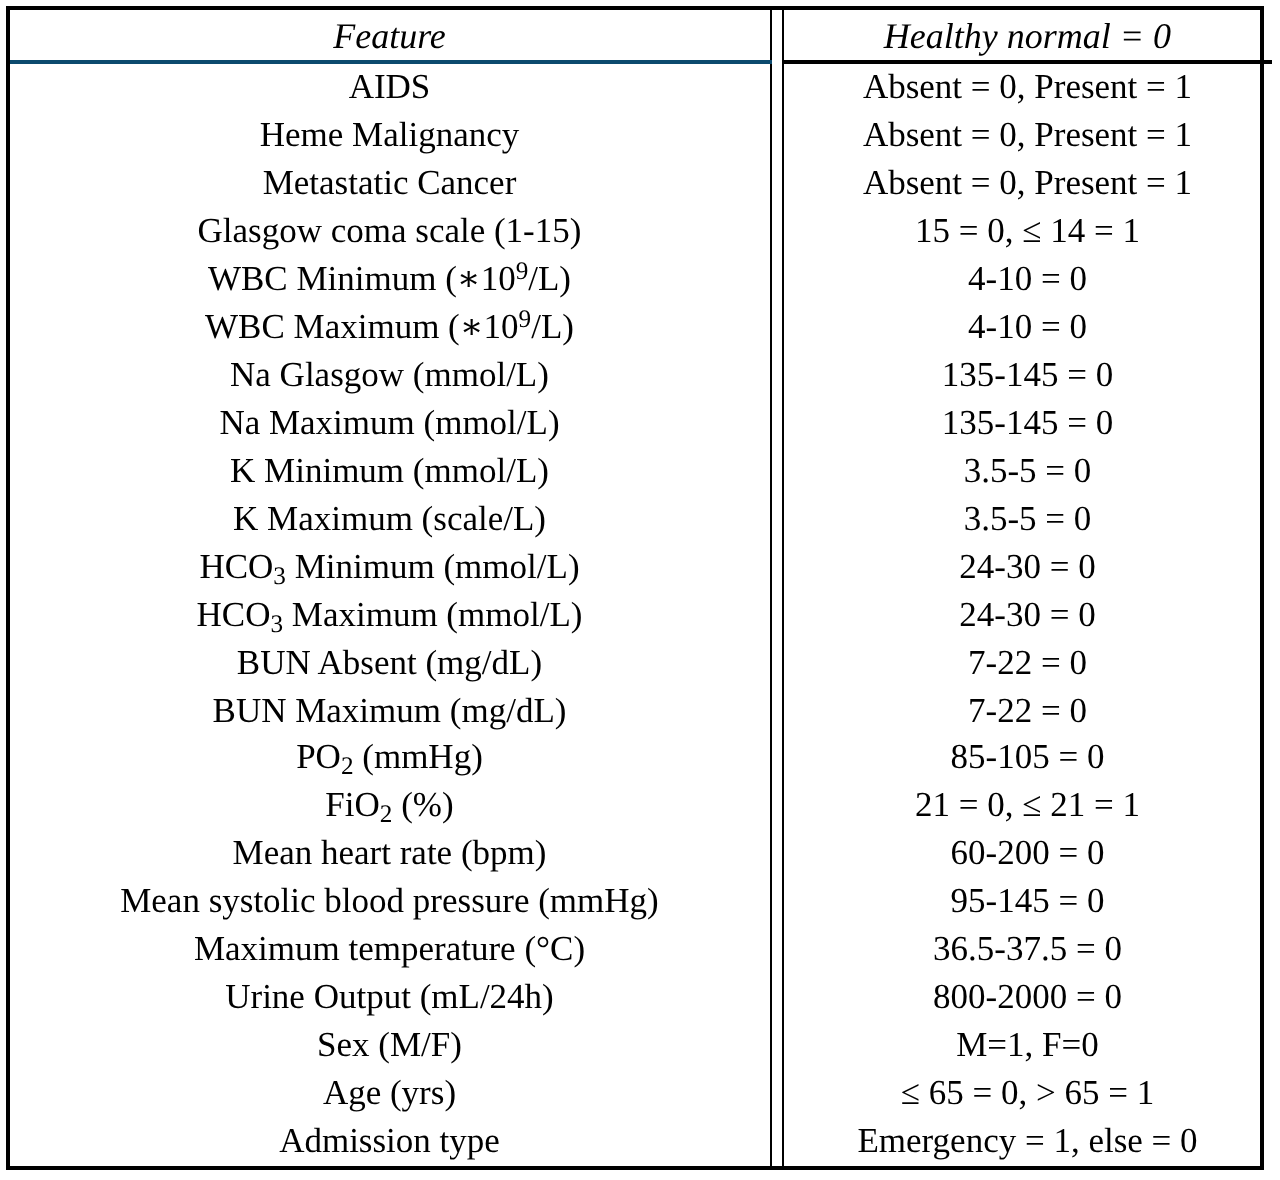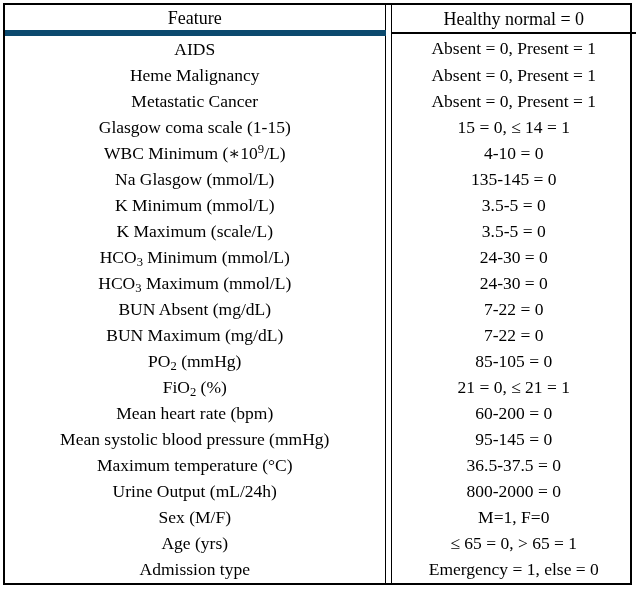--- a/index.html
+++ b/index.html
@@ -48,24 +48,26 @@
   
   col.c-feature { width: 380px; }
   col.c-value   { width: 245px; }
 
   
   tr.header-row th {
     font-size: 18px;
     height: 25px;
   }
   tr.header-row th.feature-head {
-    border-bottom: 6px solid #0c4a6e;
+    border-bottom: 2px solid #0c4a6e;
+    font-style: italic;
   }
   tr.header-row th.value-head {
     border-bottom: 2px solid #000000;
+    font-style: italic;
   }
 
   
   .col-sep {
     width: 6px;
     padding: 0;
     border-left: 1.5px solid #000000;
     border-right: 1.5px solid #000000;
   }
   col.c-sep { width: 6px; }
@@ -123,21 +125,31 @@
           <td>Glasgow coma scale (1-15)</td>
           <td class="col-sep"></td>
           <td>15 = 0, ≤ 14 = 1</td>
         </tr>
         <tr class="data-row">
           <td>WBC Minimum (∗10<sup>9</sup>/L)</td>
           <td class="col-sep"></td>
           <td>4-10 = 0</td>
         </tr>
         <tr class="data-row">
+          <td>WBC Maximum (∗10<sup>9</sup>/L)</td>
+          <td class="col-sep"></td>
+          <td>4-10 = 0</td>
+        </tr>
+        <tr class="data-row">
           <td>Na Glasgow (mmol/L)</td>
+          <td class="col-sep"></td>
+          <td>135-145 = 0</td>
+        </tr>
+        <tr class="data-row">
+          <td>Na Maximum (mmol/L)</td>
           <td class="col-sep"></td>
           <td>135-145 = 0</td>
         </tr>
         <tr class="data-row">
           <td>K Minimum (mmol/L)</td>
           <td class="col-sep"></td>
           <td>3.5-5 = 0</td>
         </tr>
         <tr class="data-row">
           <td>K Maximum (scale/L)</td>

